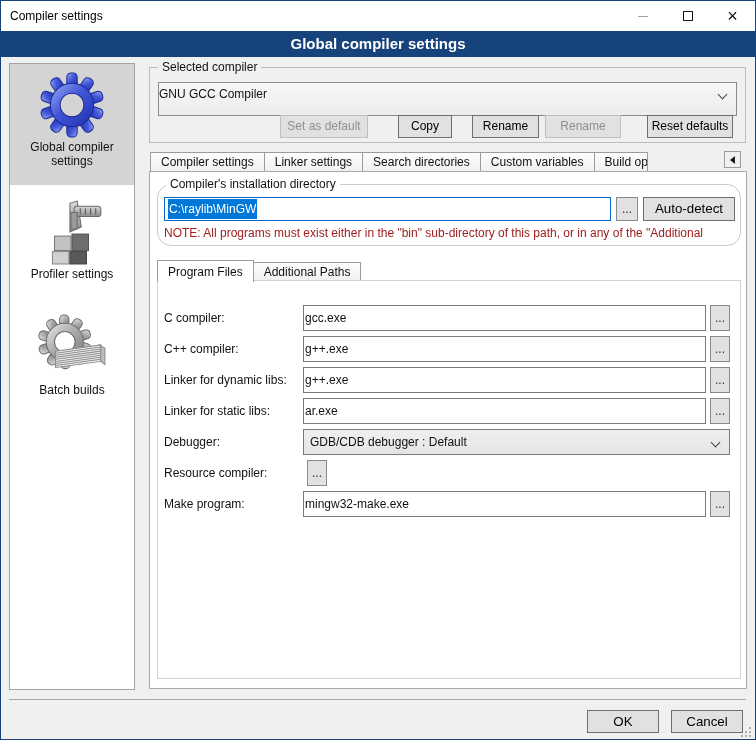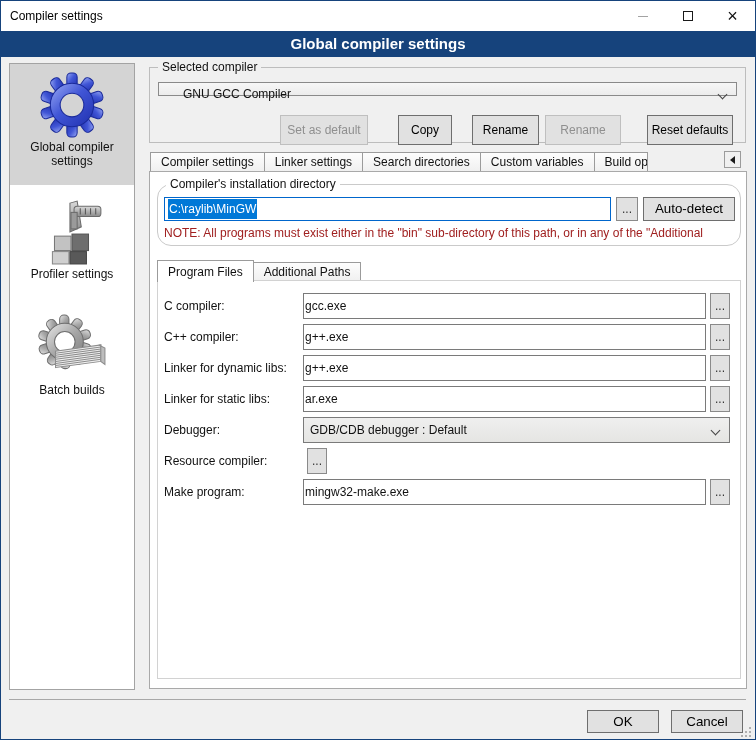--- a/index.html
+++ b/index.html
@@ -36,28 +36,28 @@
   .item2 { padding-top:14px; }
   .item3 { padding-top:26px; }
 
   
   .grp { position:absolute; border:1px solid #bdbdbd; }
   .grp > .legend { position:absolute; top:-8px; left:8px; padding:0 4px; background:#f0f0f0; }
   .grp.on-white > .legend { background:#fff; }
 
   
   .grp-compiler { left:148px; top:10px; width:597px; height:76px; }
-  .combo { position:absolute; left:8px; right:8px; top:14px; height:14px;
+  .combo { position:absolute; left:8px; right:8px; top:14px; height:34px;
            background:linear-gradient(#f7f7f7,#ececec); border:1px solid #8a8a8a;
-           line-height:23px; padding-left:24px; }
+           line-height:23px; padding-left:0; }
   .chev { position:absolute; right:10px; top:8px; width:7px; height:7px;
           border-right:1px solid #444; border-bottom:1px solid #444;
           transform:rotate(45deg); }
   .btnrow { position:absolute; left:0; top:47px; right:0; height:23px; }
-  .btn { position:absolute; height:30px; background:#e1e1e1; border:1px solid #6e6e6e;
+  .btn { position:absolute; height:23px; background:#e1e1e1; border:1px solid #6e6e6e;
          font-size:12px; line-height:21px; font-family:inherit; }
   .btn.disabled { border-color:#bfbfbf; color:#8f8f8f; }
   .b-setdef { left:130px; width:88px; }
   .b-copy   { left:248px; width:54px; }
   .b-rename { left:322px; width:67px; }
   .b-delete { left:395px; width:76px; }
   .b-reset  { left:497px; width:86px; }
 
   
   .tabbar { position:absolute; left:149px; top:92px; width:591px; height:22px;
@@ -90,21 +90,21 @@
           white-space:nowrap; overflow:hidden; }
 
   
   .subtabbar { position:absolute; left:7px; top:88px; height:21px; display:flex; align-items:flex-end; }
   .subtabbar .tab.active { height:22px; }
   .inner-panel { position:absolute; left:7px; top:108px; width:584px; height:399px;
                  background:#fff; border:1px solid #d2d2d2; }
 
   
   .frow { display:flex; align-items:center; margin:5px 10px 0 6px; height:26px; }
-  .frow:first-child { margin-top:12px; }
+  .frow:first-child { margin-top:24px; }
   .frow .flabel { width:139px; flex:none; }
   .txt { flex:1; height:26px; border:1px solid #7a7a7a; background:#fff; padding:0 1px;
          font-family:inherit; font-size:12px; color:#111; }
   .frow .mini-btn { flex:none; width:20px; height:26px; line-height:22px; margin-left:4px; }
   .fcombo { flex:1; position:relative; height:26px; border:1px solid #7a7a7a;
             background:linear-gradient(#efefef,#e5e5e3); line-height:24px; padding-left:6px; }
   .fcombo .chev { top:9px; }
 
   
   .separator { position:absolute; left:8px; right:9px; top:642px; border-top:1px solid #a8a8a8; }

